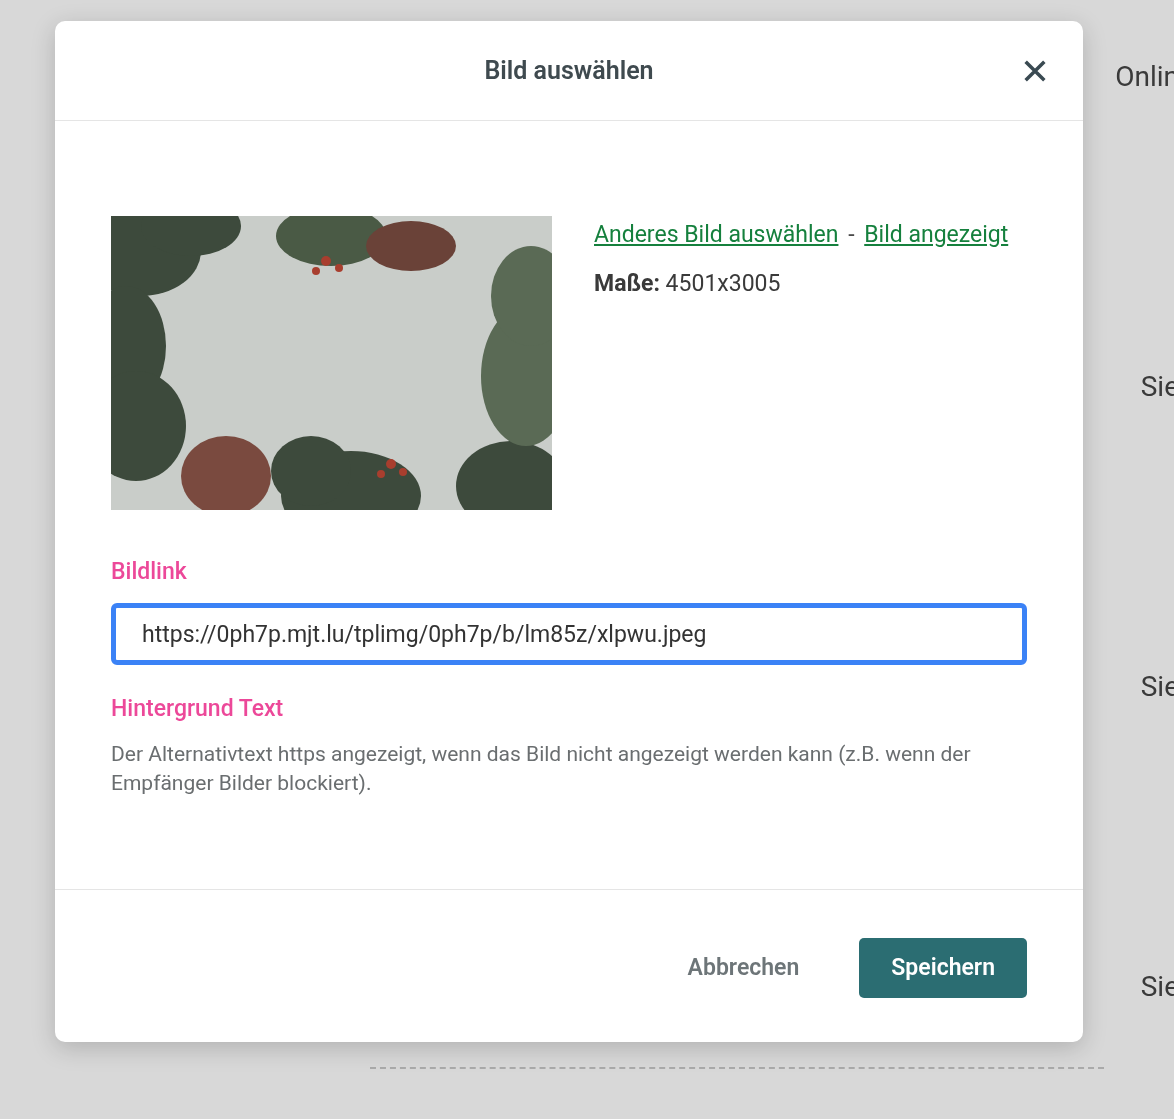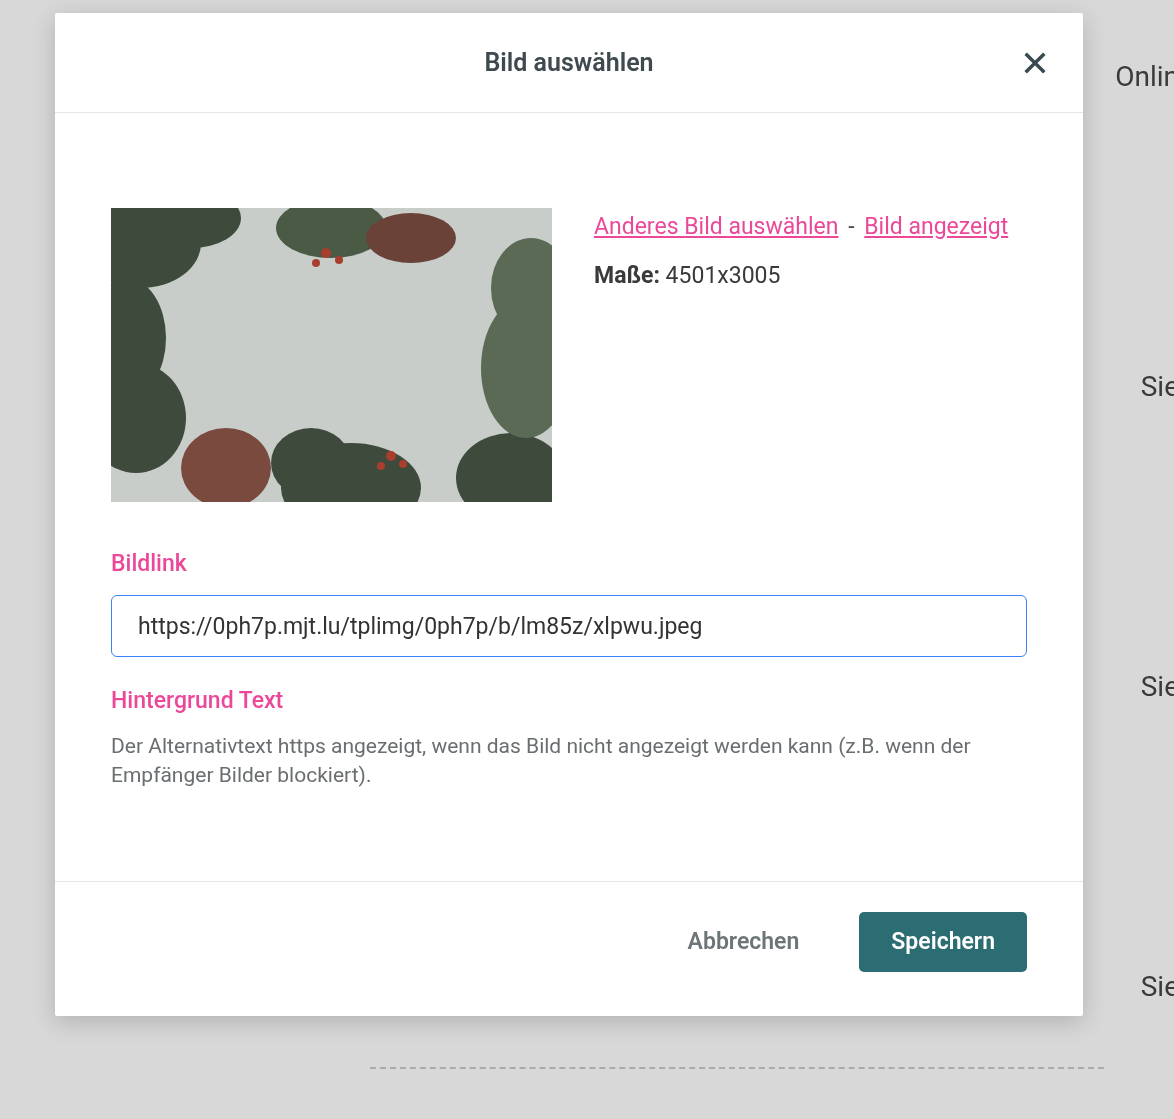--- a/index.html
+++ b/index.html
@@ -25,25 +25,25 @@
       right: -5px;
       font-size: 28px;
       color: #3a3a3a;
     }
     .bg-text-1 { top: 60px; }
     .bg-text-2 { top: 370px; }
     .bg-text-3 { top: 670px; }
     .bg-text-4 { top: 970px; }
     .modal {
       position: absolute;
-      top: 13px;
+      top: 21px;
       left: 55px;
       width: 1028px;
       background: #fff;
-      border-radius: 2px;
+      border-radius: 10px;
       box-shadow: 0 6px 24px rgba(0,0,0,0.18);
       display: flex;
       flex-direction: column;
     }
     .modal-header {
       position: relative;
       height: 100px;
       border-bottom: 1px solid #e5e5e5;
       display: flex;
       align-items: center;
@@ -95,21 +95,21 @@
       width: 100%;
       height: 100%;
       display: block;
     }
     .image-meta {
       padding-top: 1px;
       font-size: 23px;
       line-height: 1.6;
     }
     .link {
-      color: #ec4899;
+      color: #15803d;
       text-decoration: underline;
       cursor: pointer;
     }
     .link-sep {
       color: #4a4a4a;
       margin: 0 4px;
     }
     .dims {
       margin-top: 12px;
       color: #3a3a3a;
@@ -123,36 +123,36 @@
     .field-label {
       font-size: 23px;
       color: #ec4899;
       font-weight: 500;
       margin-bottom: 18px;
       display: block;
     }
     .text-input {
       width: 100%;
       height: 62px;
-      border: 1px solid #3b82f6;
+      border: 5px solid #3b82f6;
       border-radius: 6px;
       font-size: 23px;
       padding: 0 26px;
       color: #333;
       font-family: inherit;
     }
     .help-text {
       font-size: 21px;
       color: #6a6e70;
       margin-top: 18px;
       line-height: 1.4;
     }
     .modal-footer {
       border-top: 1px solid #e5e5e5;
-      padding: 30px 56px 44px 56px;
+      padding: 48px 56px 44px 56px;
       display: flex;
       justify-content: flex-end;
       gap: 28px;
       align-items: flex-start;
       margin-top: 20px;
     }
     .btn {
       font-size: 23px;
       font-weight: 600;
       height: 60px;

